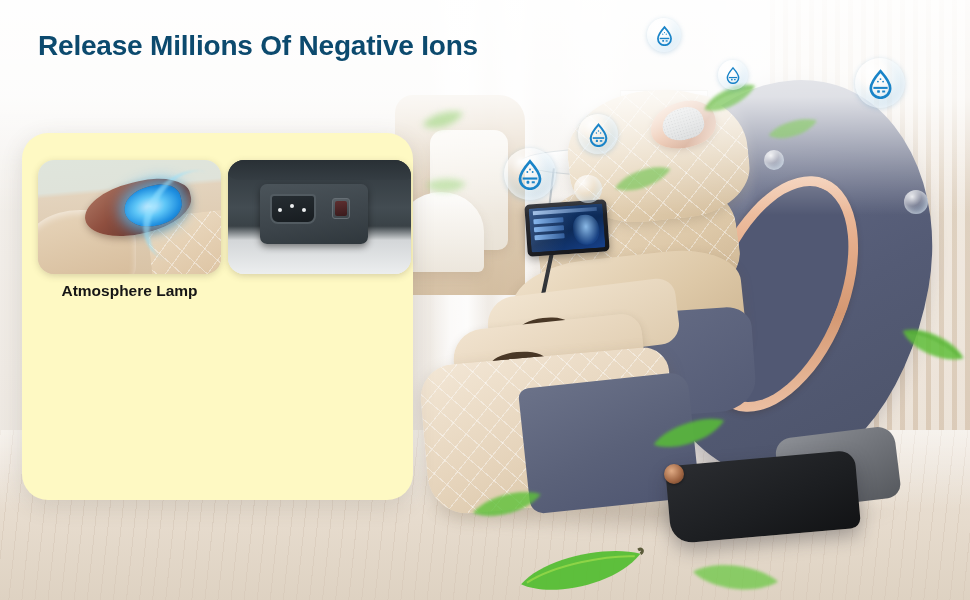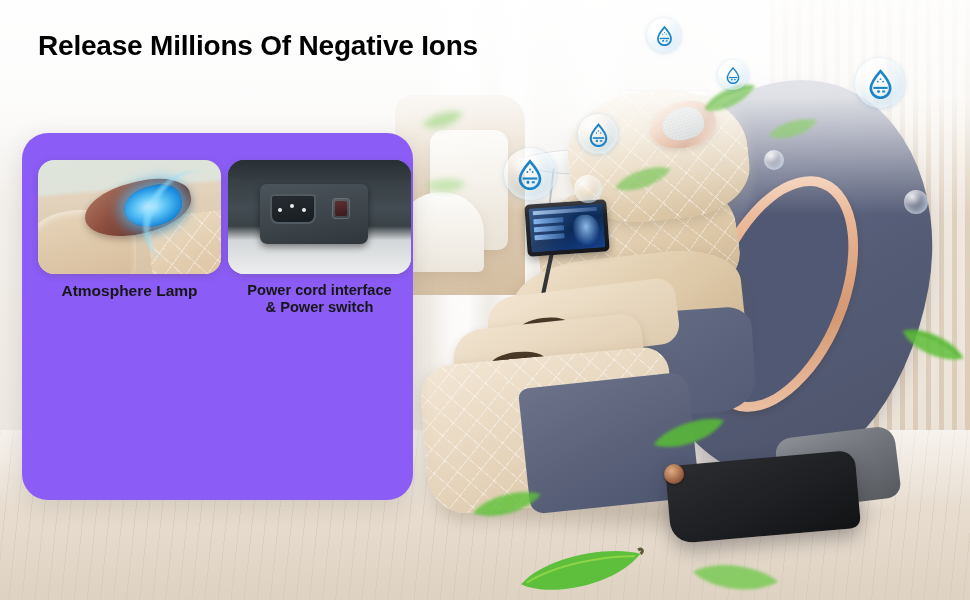--- a/index.html
+++ b/index.html
@@ -121,37 +121,37 @@
       rgba(255,255,255,.28) 80%, rgba(255,255,255,0) 100%);
   }
 
   
   .headline {
     position: absolute;
     left: 38px; top: 30px;
     font-size: 28px;
     font-weight: bold;
     letter-spacing: -0.2px;
-    color: #000000;
+    color: #0c4a6e;
     white-space: nowrap;
   }
   .subhead {
     position: absolute;
     left: 38px; top: 68px;
     font-size: 16.5px;
     color: #1f6ca5;
     white-space: nowrap;
   }
 
   
   .feature-card {
     position: absolute;
     left: 22px; top: 133px;
     width: 391px; height: 367px;
-    background: #8b5cf6;
+    background: #fef9c3;
     border-radius: 26px;
     box-shadow: 0 6px 22px rgba(90,80,70,.16);
   }
   .thumb-grid {
     position: absolute;
     left: 16px; top: 27px;
     width: 360px;
     display: grid;
     grid-template-columns: 190px 190px;
     grid-column-gap: 0px;
@@ -817,22 +817,18 @@
           <div class="pwr-floor"></div>
           <div class="pwr-top"></div>
           <div class="pwr-plate"></div>
           <div class="iec"></div>
           <div class="pin pin1"></div>
           <div class="pin pin2"></div>
           <div class="pin pin3"></div>
           <div class="rocker"></div>
           <div class="rocker-red"></div>
         </div>
-        <div class="caption cap-sm">
-          <span>Power cord interface</span><br>
-          <span>&amp; Power switch</span>
-        </div>
       </div>
 
     </div>
   </div>
 
 </div>
 
 </body></html>

